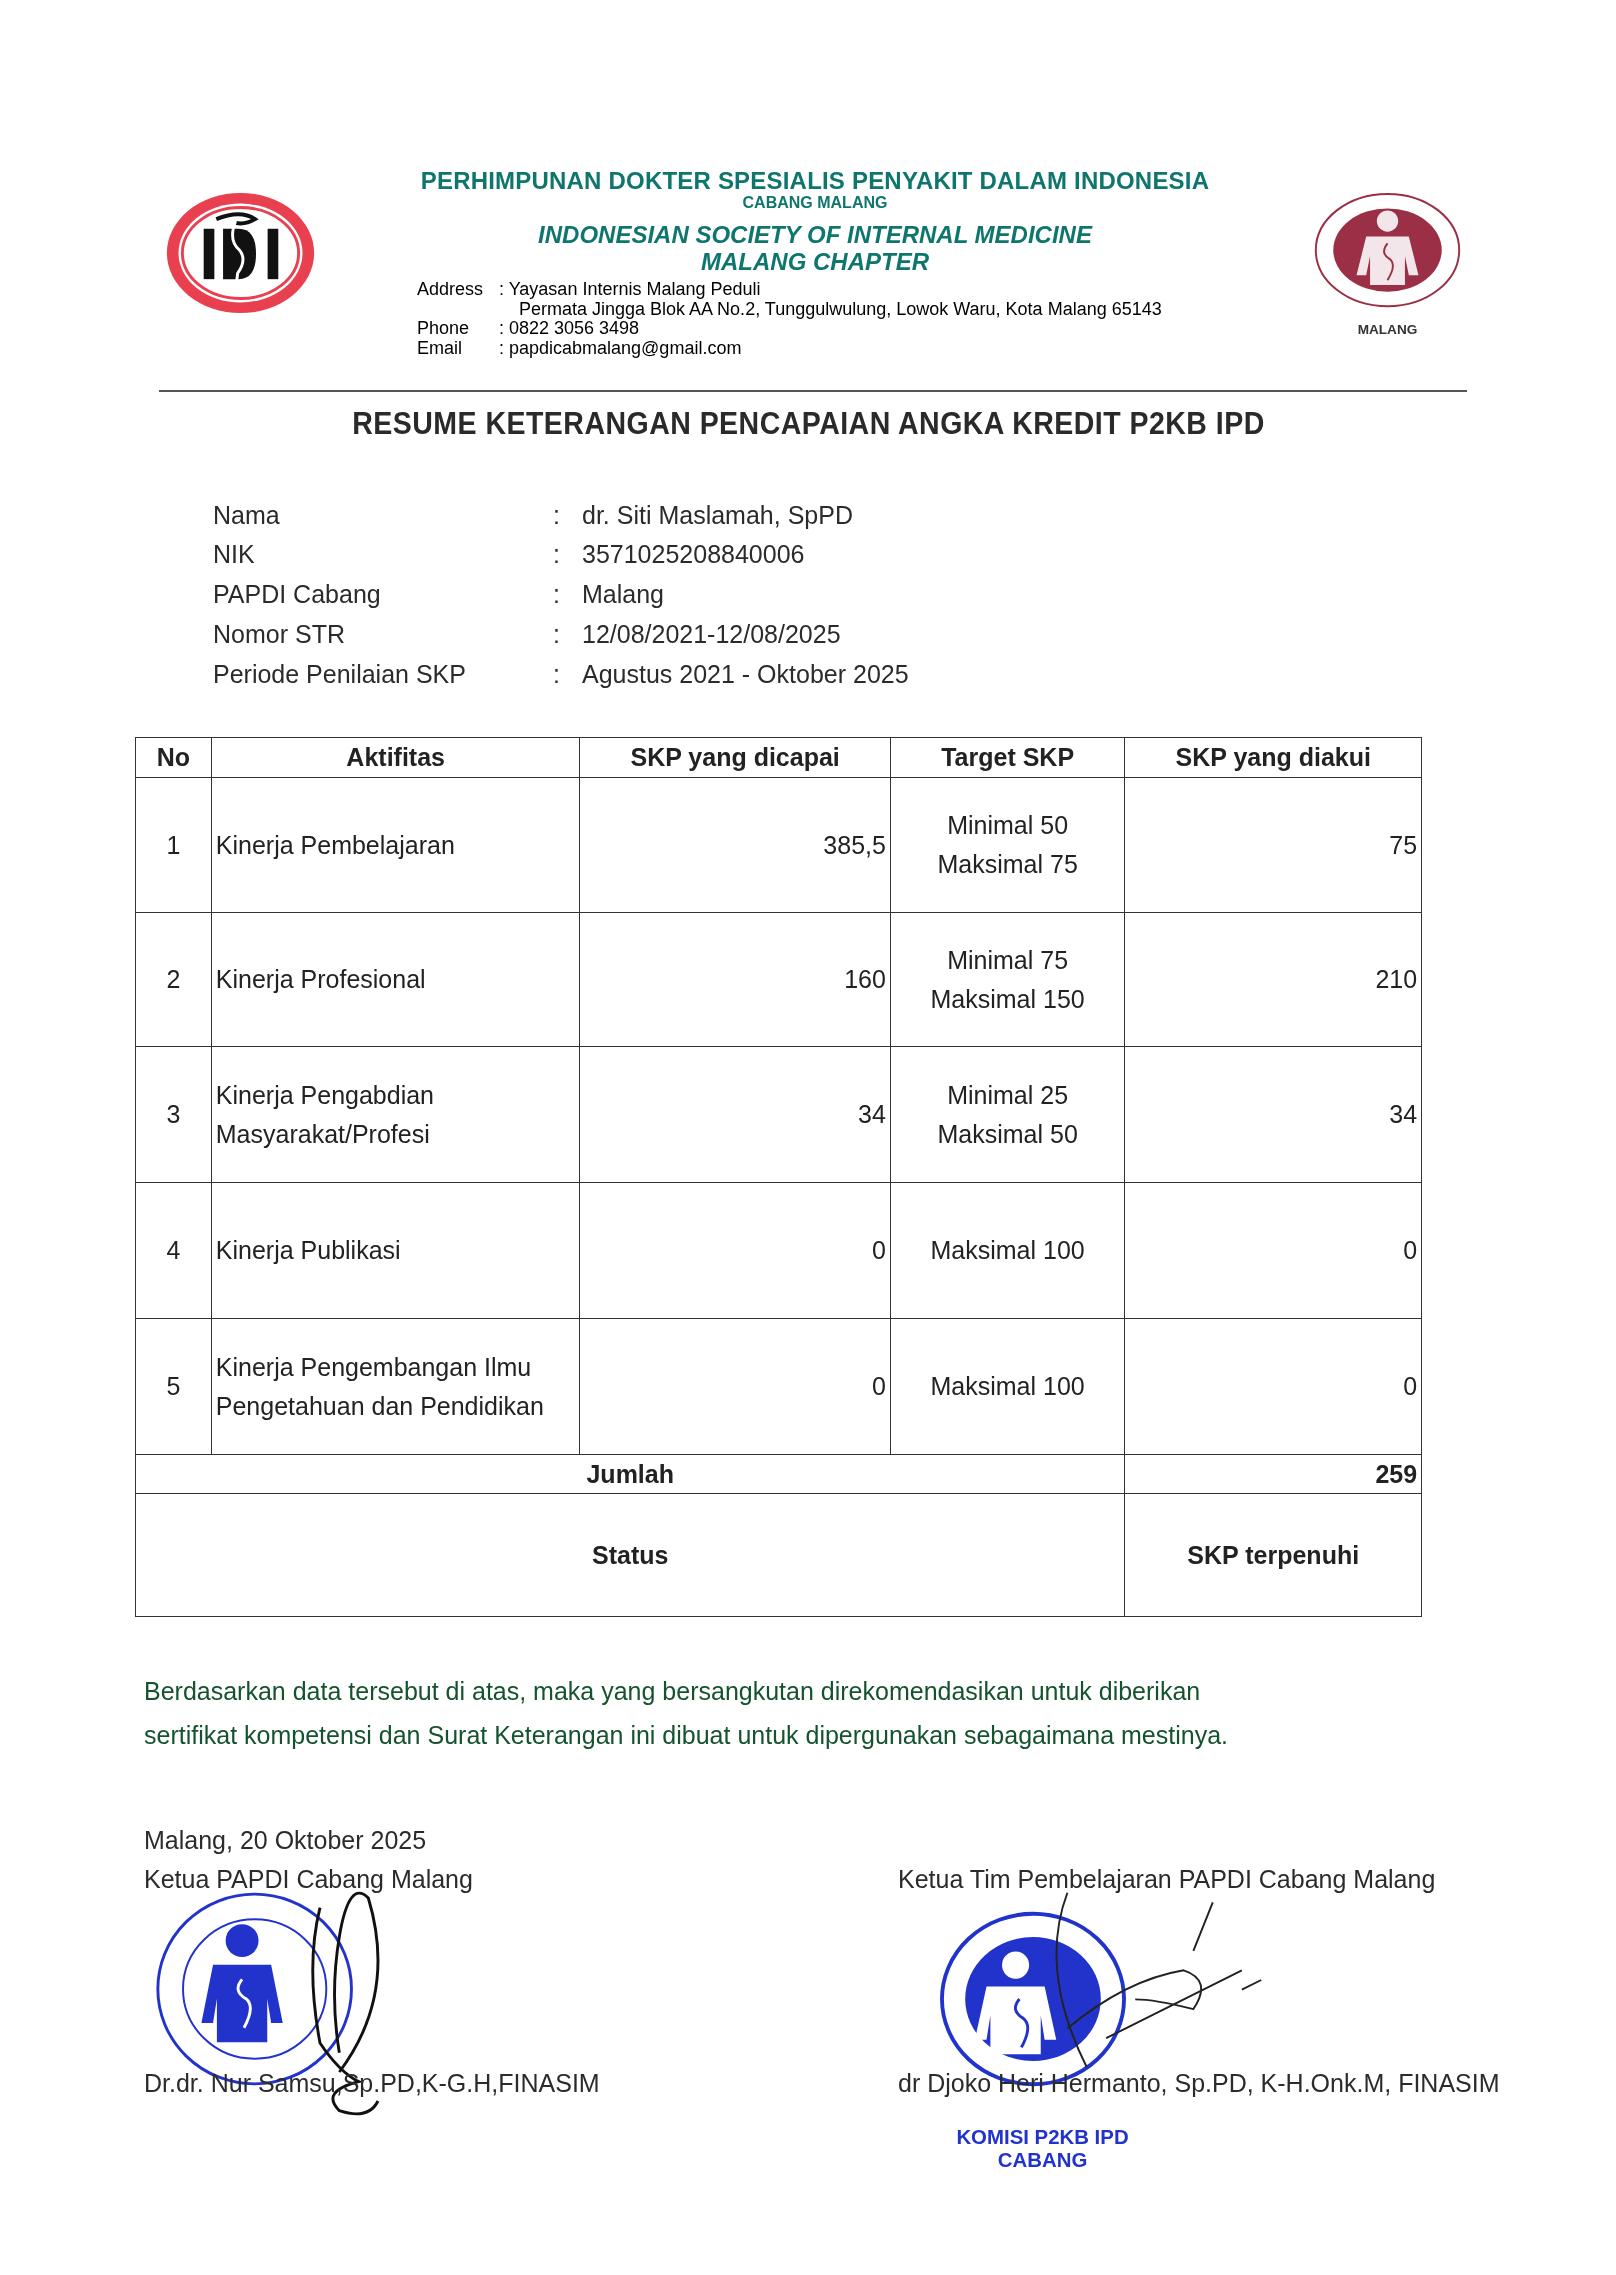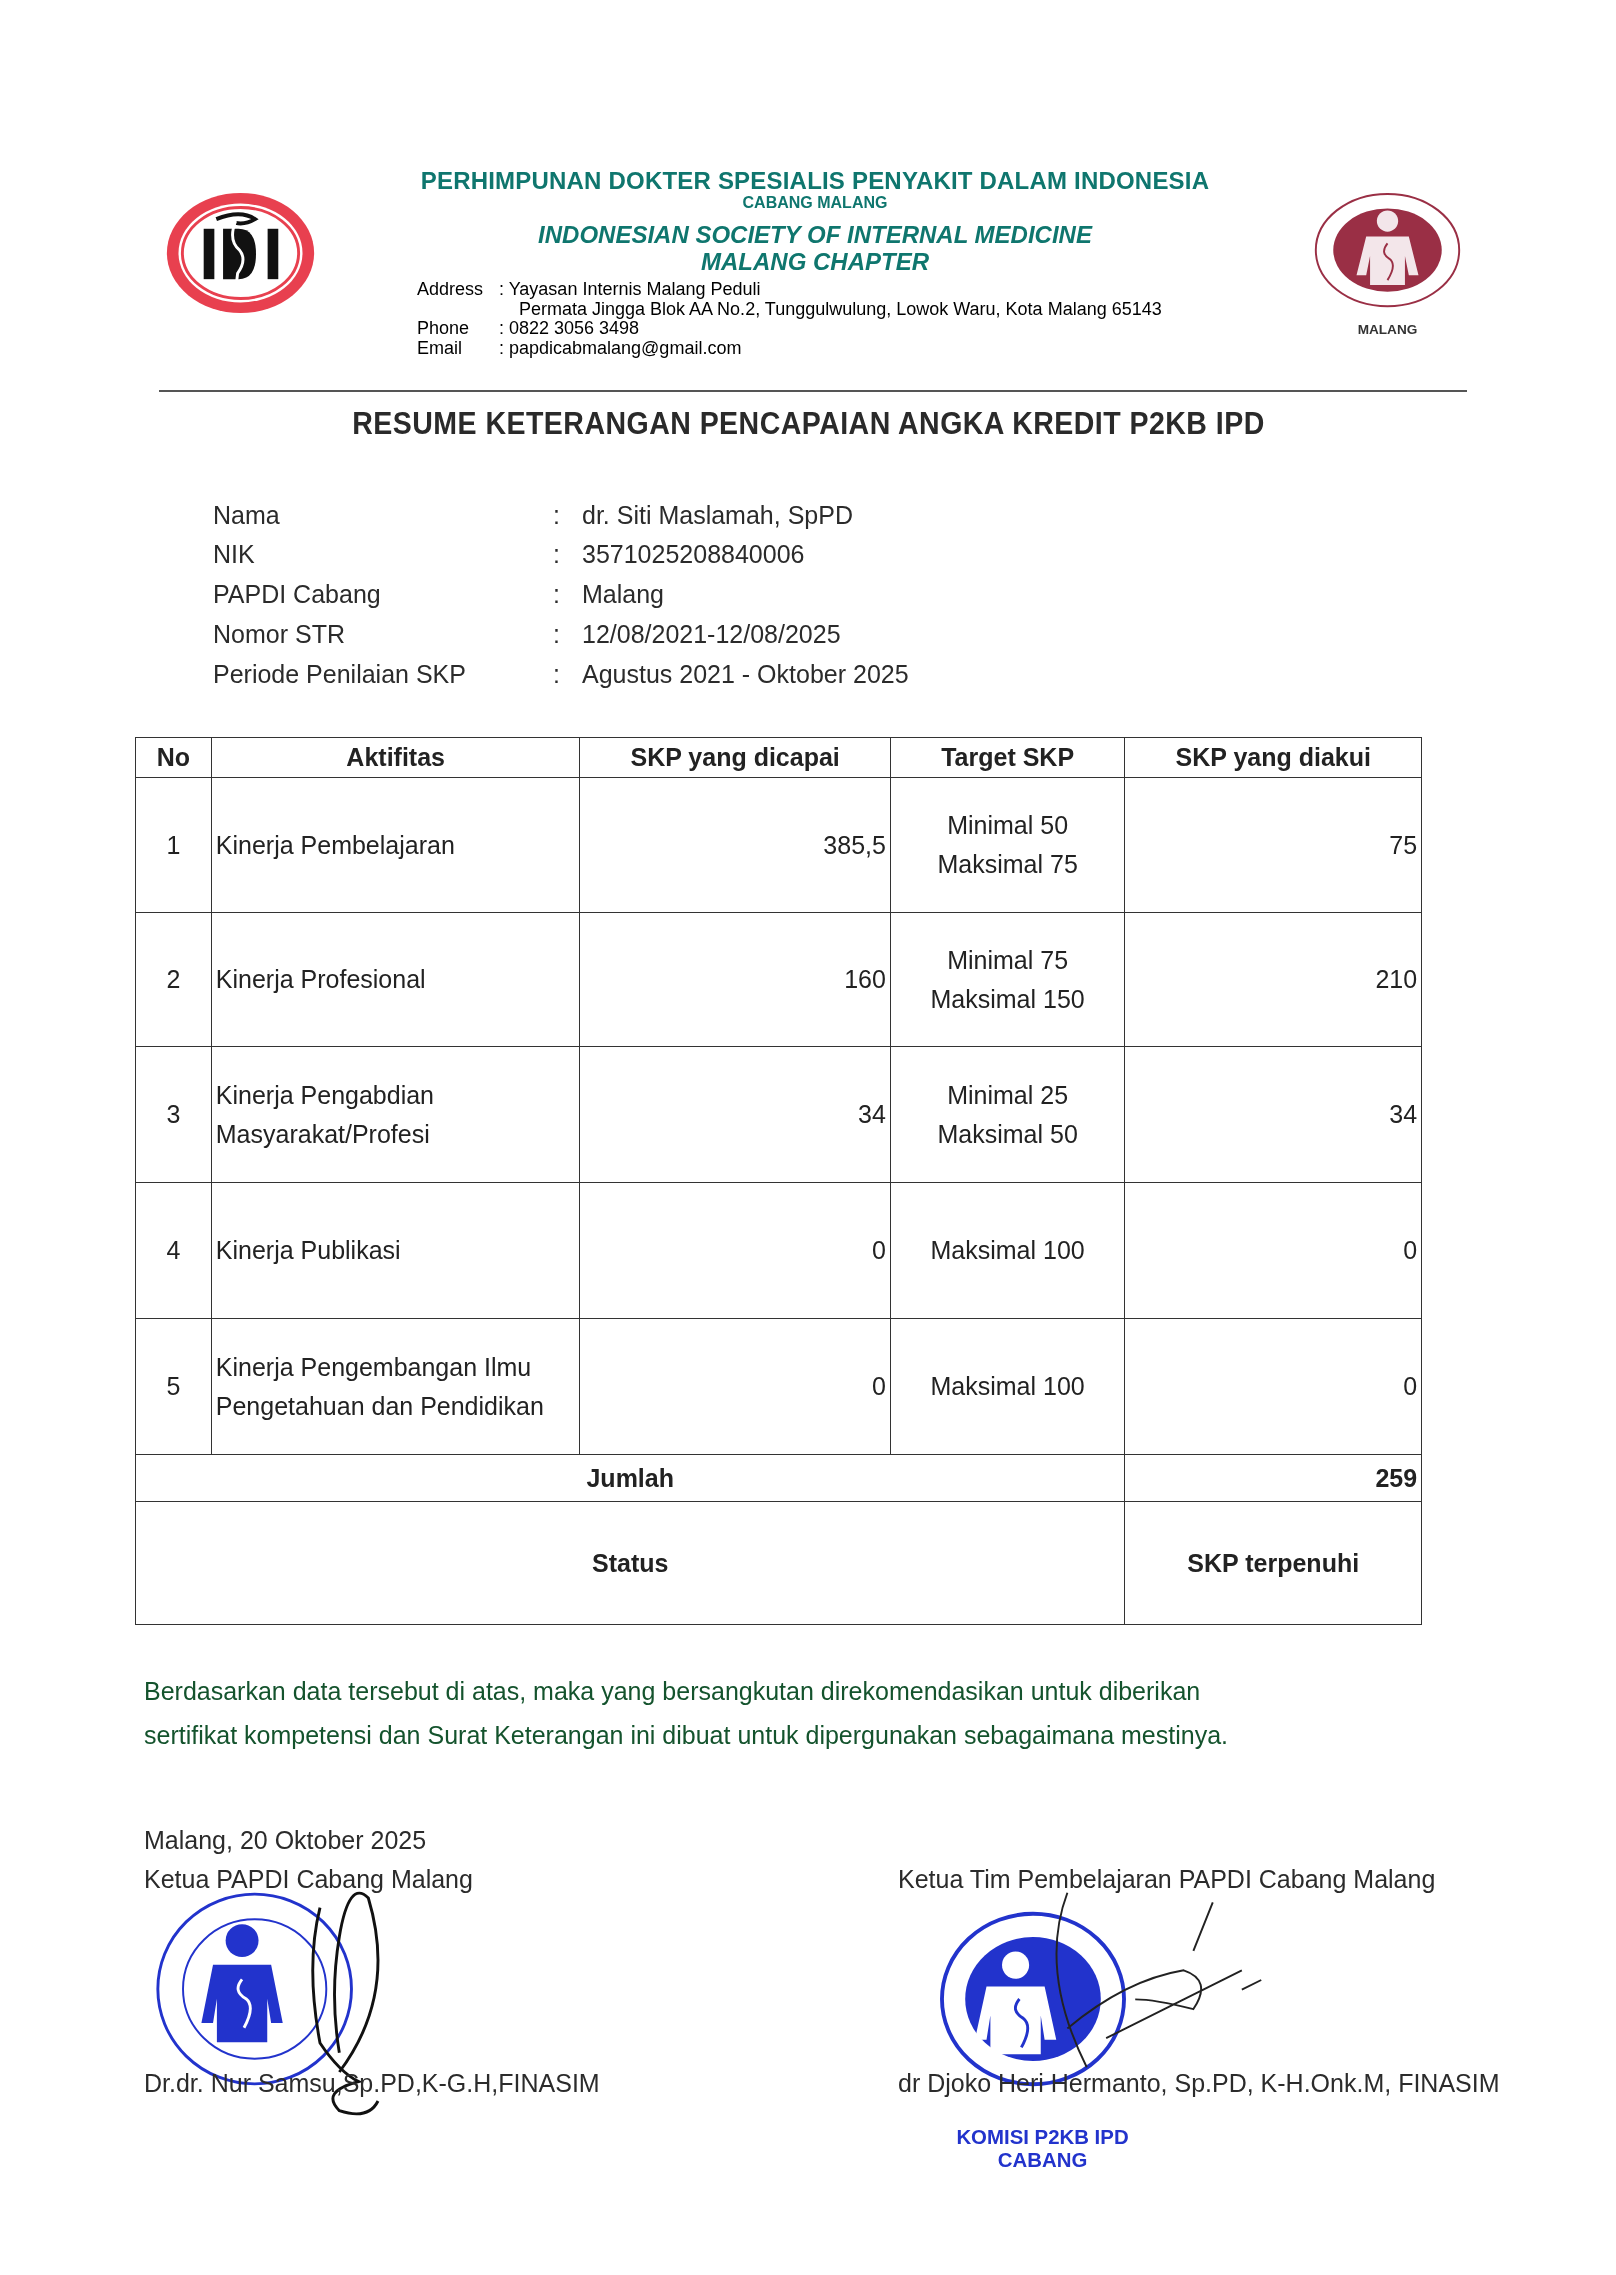--- a/index.html
+++ b/index.html
@@ -147,21 +147,21 @@
   </tr>
   <tr style="height:136px">
     <td class="no">5</td>
     <td style="line-height:39px;">Kinerja Pengembangan Ilmu Pengetahuan dan Pendidikan</td>
     <td class="num">0</td>
     <td class="tgt">
           <div>Maksimal 100</div>
         </td>
     <td class="num">0</td>
   </tr>
-  <tr style="height:47px">
+  <tr style="height:39px">
     <td colspan="4" style="text-align:center; font-weight:bold;">Jumlah</td>
     <td class="num" style="font-weight:bold;">259</td>
   </tr>
   <tr style="height:123px">
     <td colspan="4" style="text-align:center; font-weight:bold;">Status</td>
     <td style="text-align:center; font-weight:bold;">SKP terpenuhi</td>
   </tr>
 </tbody>
   </table>
 

